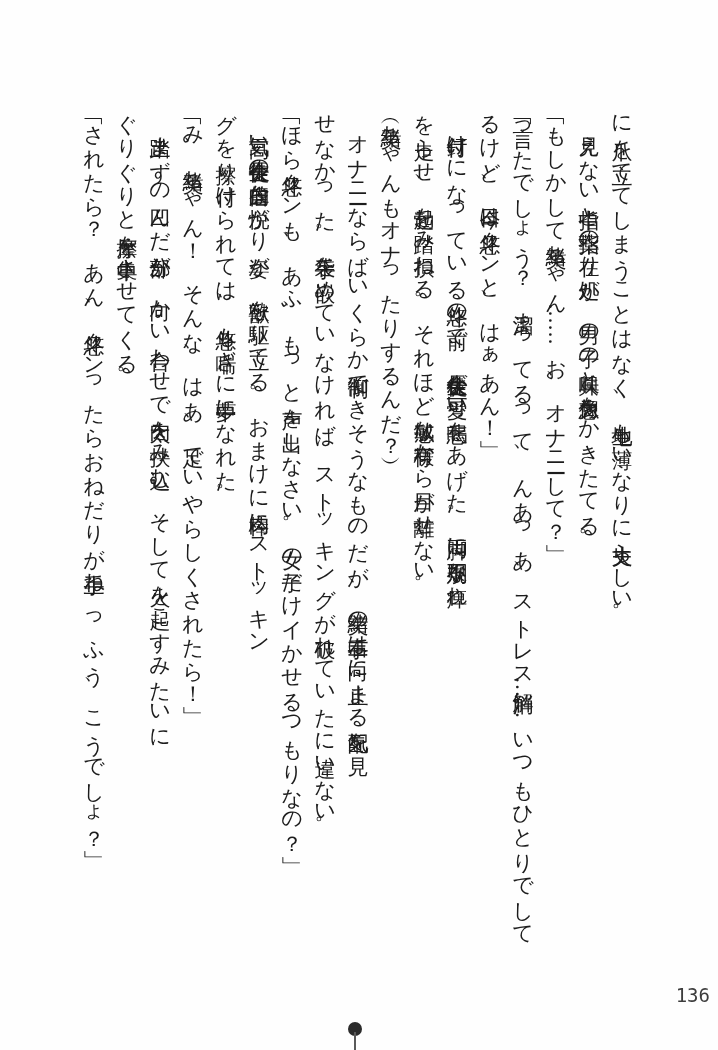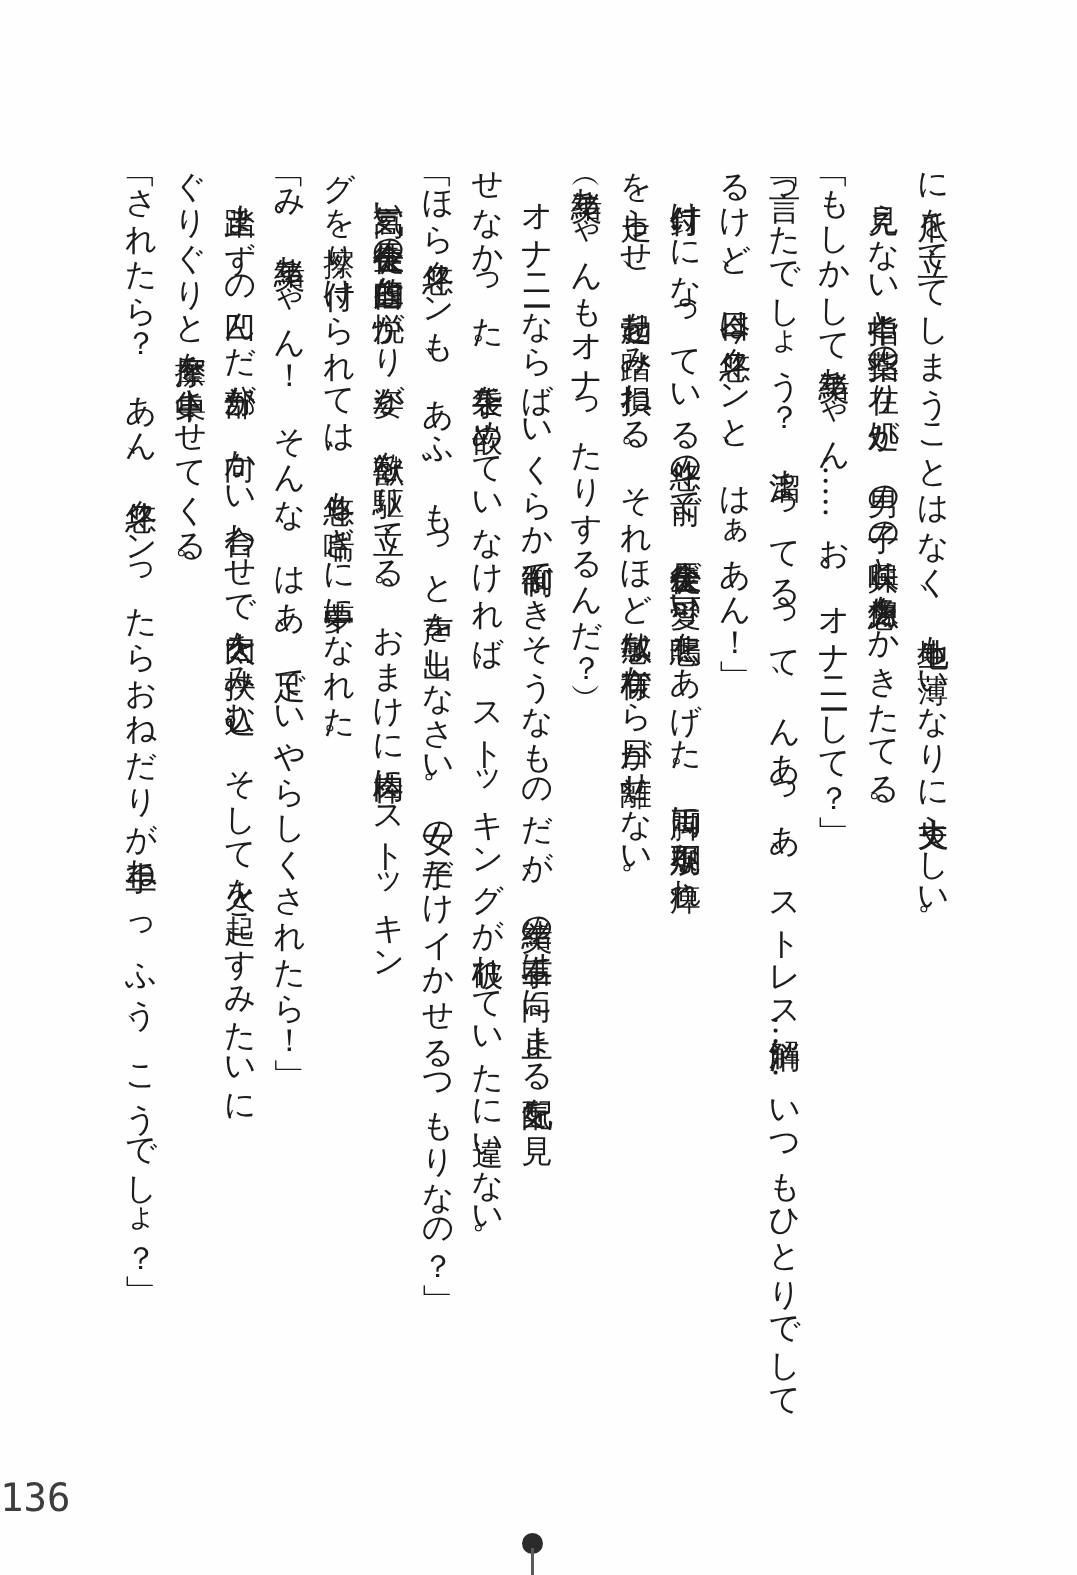--- a/index.html
+++ b/index.html
@@ -38,23 +38,23 @@
     white-space: nowrap;
   }
   .col.indent-half { text-indent: 0.5em; }
   .col.indent-full { text-indent: 1em; }
 
   .page-number {
     position: absolute;
     top: 984px;
     left: 0;
     width: 710px;
-    text-align: left;
+    text-align: right;
     font-family: "DejaVu Sans Mono", "Liberation Mono", monospace;
-    font-size: 26px;
+    font-size: 19px;
     color: #3d3d3d;
   }
   .marker-dot {
     position: absolute;
     top: 1022px;
     left: 348px;
     width: 14px;
     height: 14px;
     border-radius: 50%;
     background: #2b2b2b;

